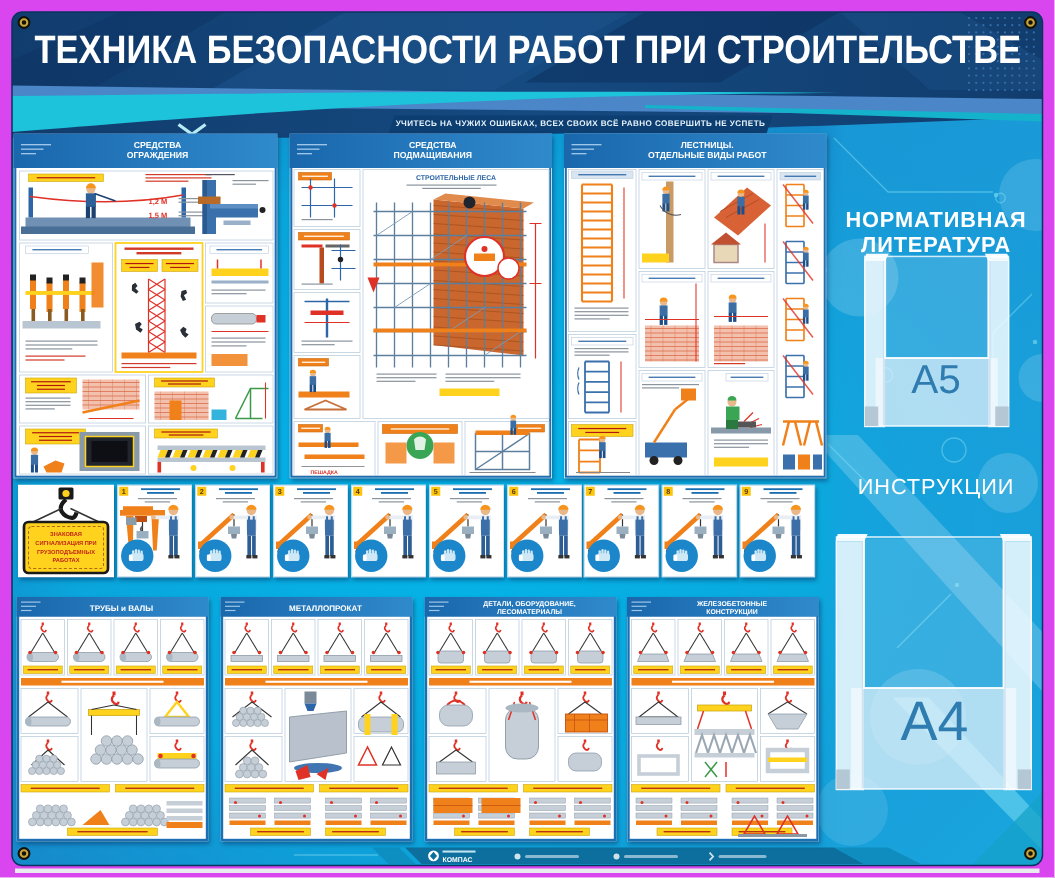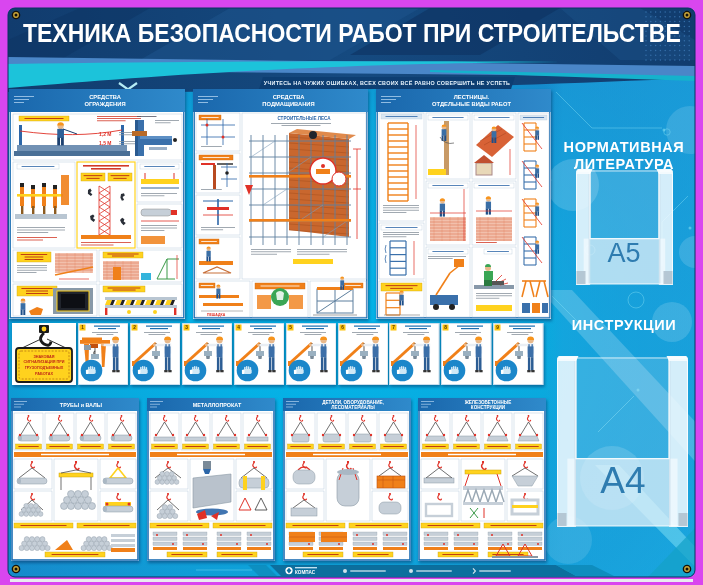--- a/index.html
+++ b/index.html
@@ -208,21 +208,21 @@
     </svg>
 <div class="abs" style="left:23px;top:18px;white-space:nowrap;transform:scaleX(0.871);transform-origin:left center;
 font-size:26.4px;font-weight:bold;color:#ffffff;">ТЕХНИКА БЕЗОПАСНОСТИ РАБОТ ПРИ СТРОИТЕЛЬСТВЕ</div>
 <div class="abs" style="left:261px;top:77px;width:252px;height:12px;background:#0d3e72;
 transform:skewX(-18deg);"></div>
 <div class="abs" style="left:261px;top:77px;width:252px;height:12px;line-height:12px;text-align:center;
 font-size:5.4px;font-weight:bold;color:#e8f4fc;letter-spacing:0.3px;">УЧИТЕСЬ НА ЧУЖИХ ОШИБКАХ, ВСЕХ СВОИХ ВСЁ РАВНО СОВЕРШИТЬ НЕ УСПЕТЬ</div>
 <div class="abs" style="left:548px;top:115px;width:152px;text-align:center;font-size:14.5px;
 font-weight:bold;color:#ffffff;line-height:16.5px;letter-spacing:0.6px;margin-top:24px;">НОРМАТИВНАЯ<br>ЛИТЕРАТУРА</div>
 <div class="abs" style="left:548px;top:317px;width:152px;text-align:center;font-size:14.5px;
-font-weight:bold;color:#ffffff;letter-spacing:0.6px;">ИНСТРУКЦИИ</div>
+font-weight:normal;color:#ffffff;letter-spacing:0.6px;">ИНСТРУКЦИИ</div>
 <svg class="abs" style="left:576px;top:169px" width="97" height="116" viewBox="0 0 97 116">
       <rect x="14.1" y="3" width="68.9" height="66.6" fill="#ffffff" opacity="0.14"></rect>
       <rect x="7.7" y="69.6" width="81.5" height="45.4" fill="#eaf4fb" opacity="0.72"></rect>
       <rect x="0" y="5" width="14.1" height="111" fill="#f6fbff" opacity="0.85"></rect>
       <rect x="82.9" y="5" width="14.1" height="111" fill="#f6fbff" opacity="0.85"></rect>
       <rect x="12.6" y="5" width="1.5" height="111" fill="#c8dcea" opacity="0.7"></rect>
       <rect x="82.9" y="5" width="1.5" height="111" fill="#c8dcea" opacity="0.7"></rect>
       <polygon points="0,5 14.1,5 16.6,0 1.5,0" fill="#ffffff" opacity="0.95"></polygon>
       <polygon points="82.9,5 97,5 95.5,0 80.4,0" fill="#ffffff" opacity="0.95"></polygon>
       <rect x="0.5" y="2" width="96" height="113" fill="none" stroke="#ffffff" stroke-width="1.1" opacity="0.8"></rect>

